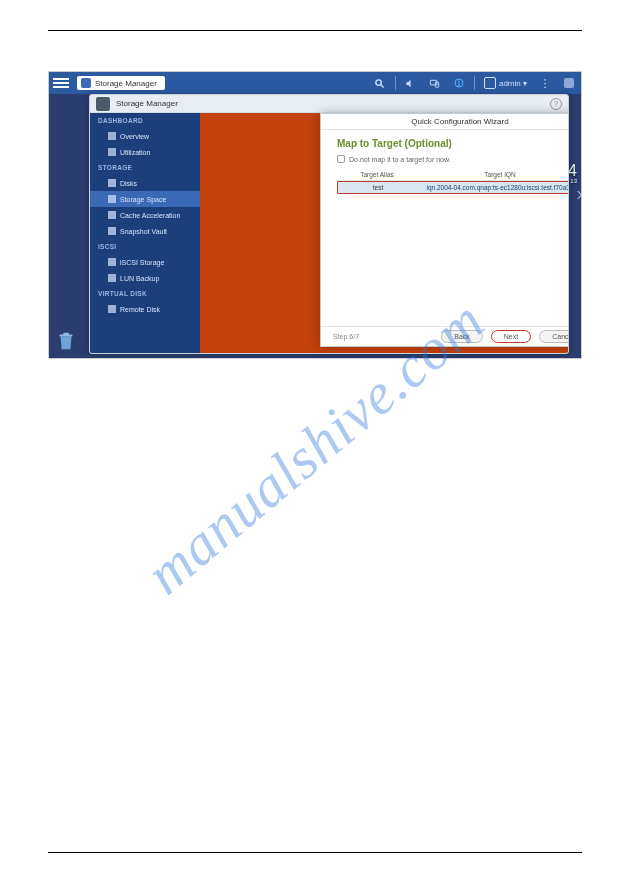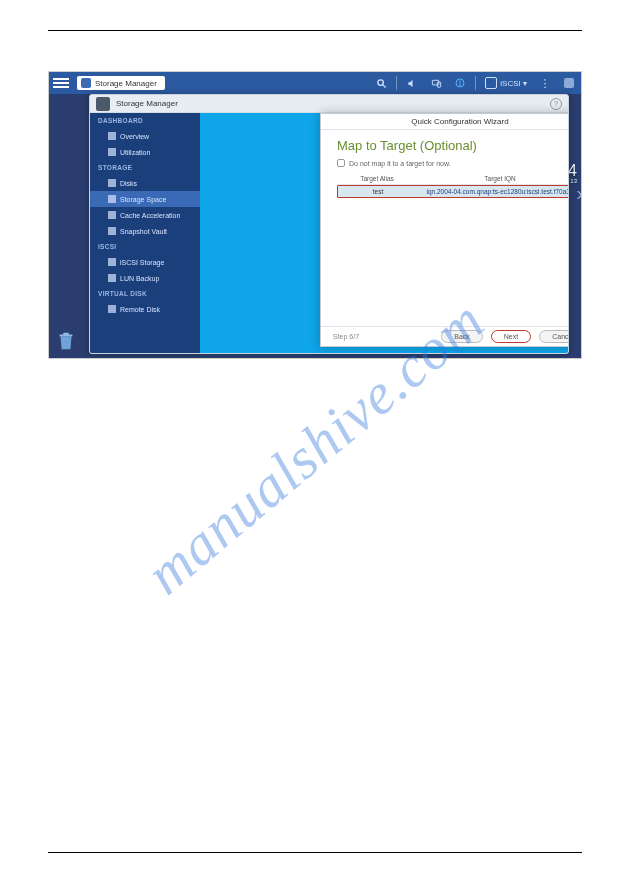--- a/index.html
+++ b/index.html
@@ -28,35 +28,35 @@
   .wintitlebar .sq { width: 14px; height: 14px; background: #4a5a6a; border-radius: 2px; margin-right: 6px; }
   .wintitlebar .grow { flex: 1; }
   .help-icon { width: 12px; height: 12px; border: 1px solid #999; border-radius: 50%; font-size: 8px; color: #888; display: flex; align-items: center; justify-content: center; }
 
   .winbody { display: flex; height: calc(100% - 18px); }
   .sidebar { width: 110px; background: #1b3f7a; color: #d6e4ff; font-size: 7px; padding: 0; }
   .sidebar .cat { padding: 4px 8px; font-weight: bold; color: #9ab5e6; letter-spacing: .3px; font-size: 6.5px; }
   .sidebar .item { padding: 4px 8px 4px 18px; display: flex; align-items: center; gap: 4px; }
   .sidebar .item.active { background: #3a6ab5; }
   .sidebar .item .ic { width: 8px; height: 8px; background: currentColor; opacity: .7; }
-  .maincol { flex: 1; background: #0ea5e9; position: relative; }
+  .maincol { flex: 1; background: #c2410c; position: relative; }
   .main-toolbar { position: absolute; top: 8px; right: 10px; display: flex; gap: 6px; }
   .tbtn { font-size: 7px; padding: 3px 10px; background: #f2f2f2; border: 1px solid #ccc; border-radius: 2px; display: flex; align-items: center; gap: 4px; }
   .tbtn .caret { width: 0; height: 0; border-left: 3px solid transparent; border-right: 3px solid transparent; border-top: 4px solid #666; }
   .usage-bars { position: absolute; top: 32px; right: 10px; left: 214px; display:flex; flex-direction:column; gap:4px; }
   .ub { height: 7px; border-radius: 1px; background: #ddd; position: relative; overflow:hidden; }
   .ub .f1 { position:absolute; inset:0; width:55%; background:#7aa84a; }
   .ub .f2 { position:absolute; top:0; bottom:0; left:55%; width:8%; background:#b7842f; }
   .ub2 { height: 14px; background:#2ea6d6; }
 
   
   .modal { position: absolute; top: 0; left: 120px; width: 280px; height: calc(100% - 6px); background: #fff; border: 1px solid #c3cad2; box-shadow: 0 0 10px rgba(0,0,0,.25); display:flex; flex-direction:column; }
   .mtitle { height: 16px; display:flex; align-items:center; justify-content:center; font-size: 8px; color:#333; border-bottom:1px solid #e1e6eb; position:relative; }
   .mbody { flex:1; padding: 8px 16px; font-size: 7px; color:#333; }
-  .mheading { color:#6a8f2f; font-weight:normal; font-size:13px; margin-bottom:6px; }
+  .mheading { color:#6a8f2f; font-weight:bold; font-size:10px; margin-bottom:6px; }
   .cbrow { display:flex; align-items:center; gap:4px; margin-bottom:6px; color:#666; }
   .cbrow .cb { width:8px; height:8px; border:1px solid #999; border-radius:2px; }
   .thdr { display:flex; font-size:6.5px; color:#555; border-bottom:1px solid #e1e6eb; }
   .thdr div { padding:2px 4px; }
   .thdr .c1 { width:80px; text-align:center; }
   .thdr .c2 { flex:1; text-align:center; }
   .trow { display:flex; font-size:6.5px; border:1.5px solid #c0392b; border-radius:1px; background:#d8e6ef; }
   .trow div { padding:2px 4px; }
   .trow .c1 { width:80px; text-align:center; }
   .trow .c2 { flex:1; text-align:center; color:#1b3f7a; }
@@ -113,21 +113,21 @@
       </span>
       <span class="osicon">
         <svg viewBox="0 0 24 24" width="12" height="12" fill="none" stroke="#4fb3ff" stroke-width="2">
             <circle cx="12" cy="12" r="8"></circle>
             <line x1="12" y1="7" x2="12" y2="13"></line>
             <circle cx="12" cy="16" r="1" fill="#4fb3ff"></circle>
           </svg>
       </span>
       <span class="divider"></span>
       <span class="admin-pill">
-        <span>iSCSI ▾</span>
+        <span>admin ▾</span>
       </span>
       <span class="osicon">⋮</span>
       <span class="osicon dash"></span>
     </div>
 
     <div class="trash">
       <svg viewBox="0 0 24 24">
           <path fill="#6fa3d8" d="M6 7h12l-1.2 14H7.2L6 7z"></path>
           <path fill="#8fb9e6" d="M5 5h14v2H5zM9 3h6v2H9z"></path>
         </svg>

